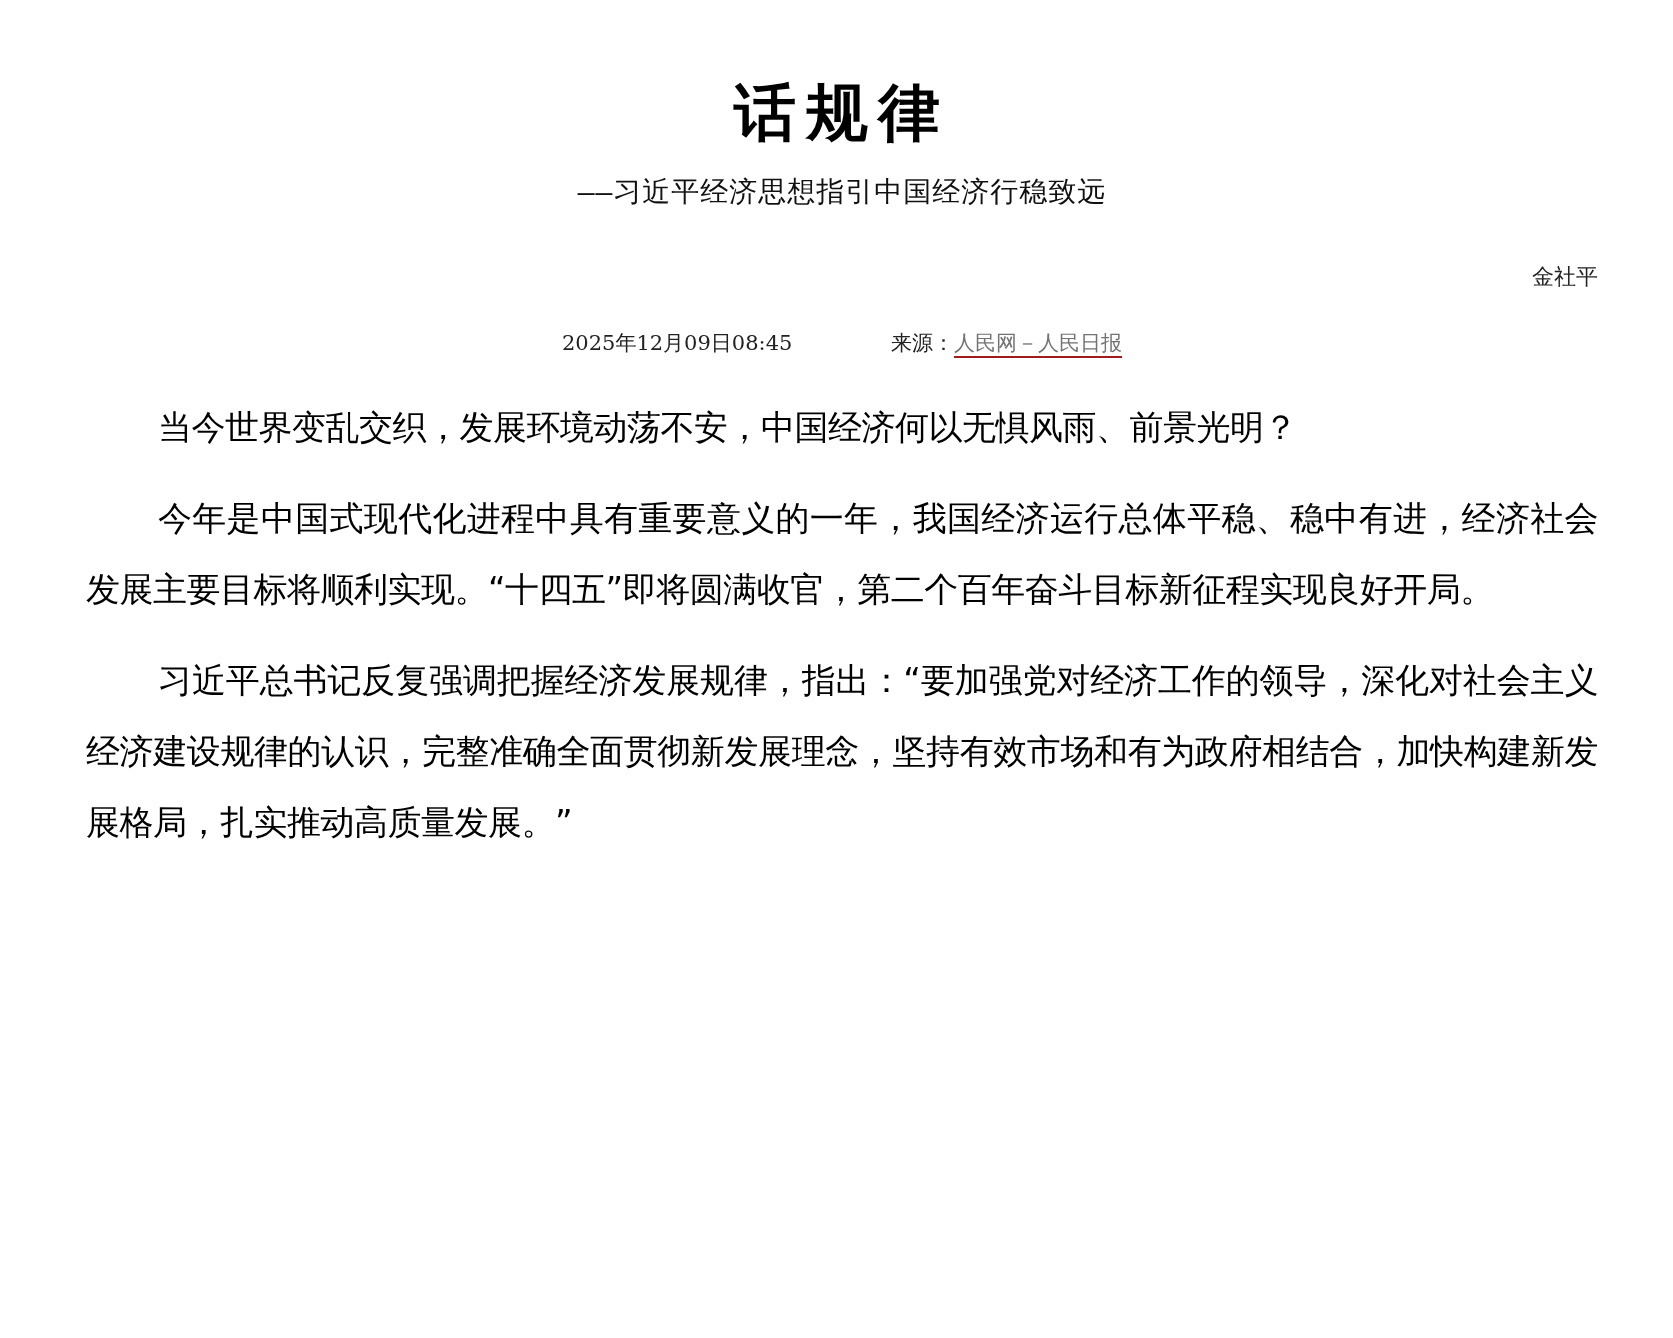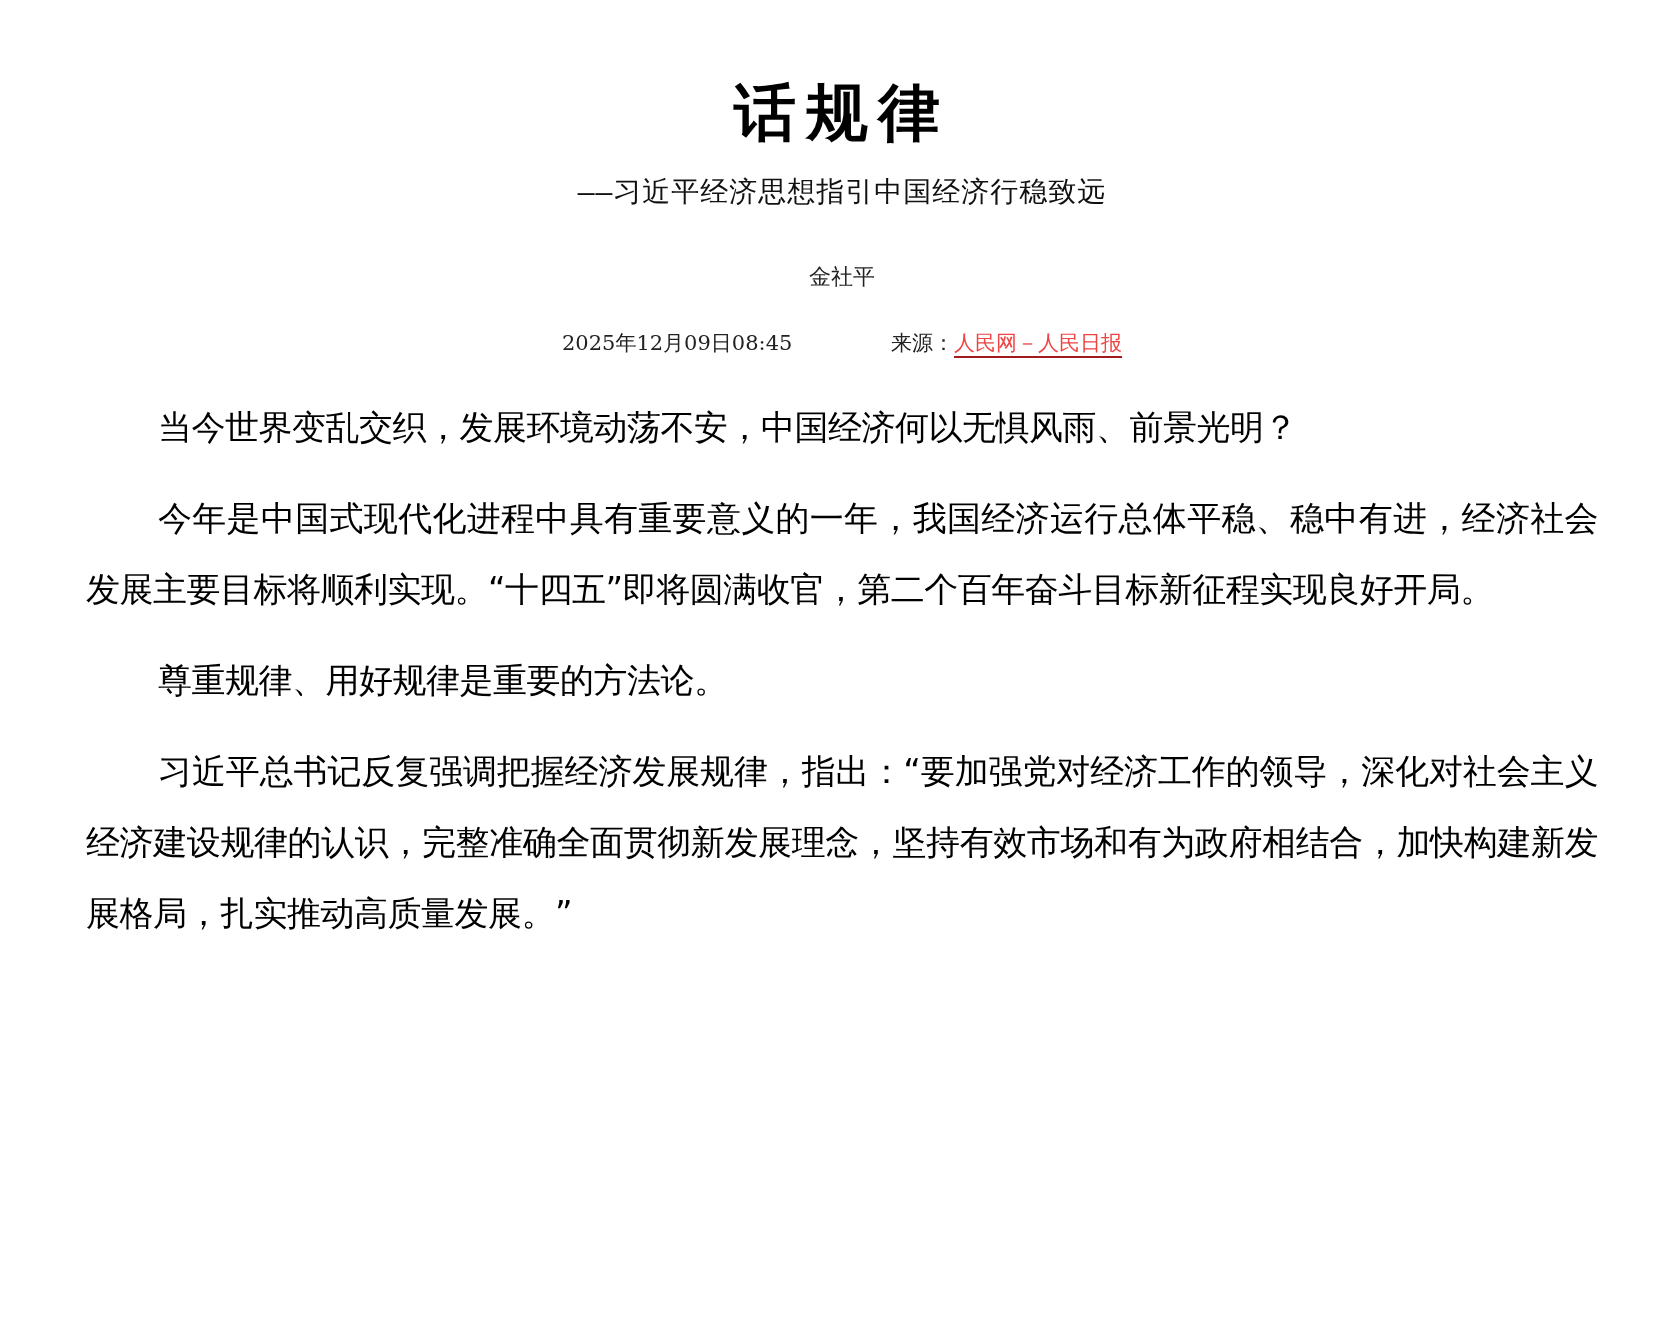--- a/index.html
+++ b/index.html
@@ -44,21 +44,21 @@
       font-size: 28px;
       line-height: 44px;
       letter-spacing: 1px;
       color: #111111;
     }
     .author {
       position: absolute;
       top: 262px;
       left: 0;
       width: 1512px;
-      text-align: center;
+      text-align: right;
       font-family: "DejaVu Serif", serif;
       font-size: 22px;
       line-height: 30px;
       color: #222222;
     }
     .meta {
       position: absolute;
       top: 328px;
       left: 0;
       width: 1512px;
@@ -68,21 +68,21 @@
       line-height: 30px;
       color: #222222;
       white-space: nowrap;
     }
     .meta .date {
       display: inline-block;
       margin-right: 92px;
       text-align: right;
     }
     .meta .source-link {
-      color: #ef4444;
+      color: #737373;
       text-decoration: none;
       border-bottom: 2px solid #a01c1c;
       padding-bottom: 1px;
     }
     .body {
       position: absolute;
       top: 392px;
       left: 0;
       width: 1512px;
     }
@@ -104,16 +104,15 @@
   <h1 class="title">话规律</h1>
   <div class="subtitle">——习近平经济思想指引中国经济行稳致远</div>
   <div class="author">金社平</div>
   <div class="meta">
     <span class="date">2025年12月09日08:45</span>
     <span class="source-label">来源：</span><a class="source-link">人民网－人民日报</a>
   </div>
   <div class="body">
     <p>当今世界变乱交织，发展环境动荡不安，中国经济何以无惧风雨、前景光明？</p>
     <p>今年是中国式现代化进程中具有重要意义的一年，我国经济运行总体平稳、稳中有进，经济社会发展主要目标将顺利实现。“十四五”即将圆满收官，第二个百年奋斗目标新征程实现良好开局。</p>
-    <p>尊重规律、用好规律是重要的方法论。</p>
     <p>习近平总书记反复强调把握经济发展规律，指出：“要加强党对经济工作的领导，深化对社会主义经济建设规律的认识，完整准确全面贯彻新发展理念，坚持有效市场和有为政府相结合，加快构建新发展格局，扎实推动高质量发展。”</p>
   </div>
 </div>
 
 </body></html>

